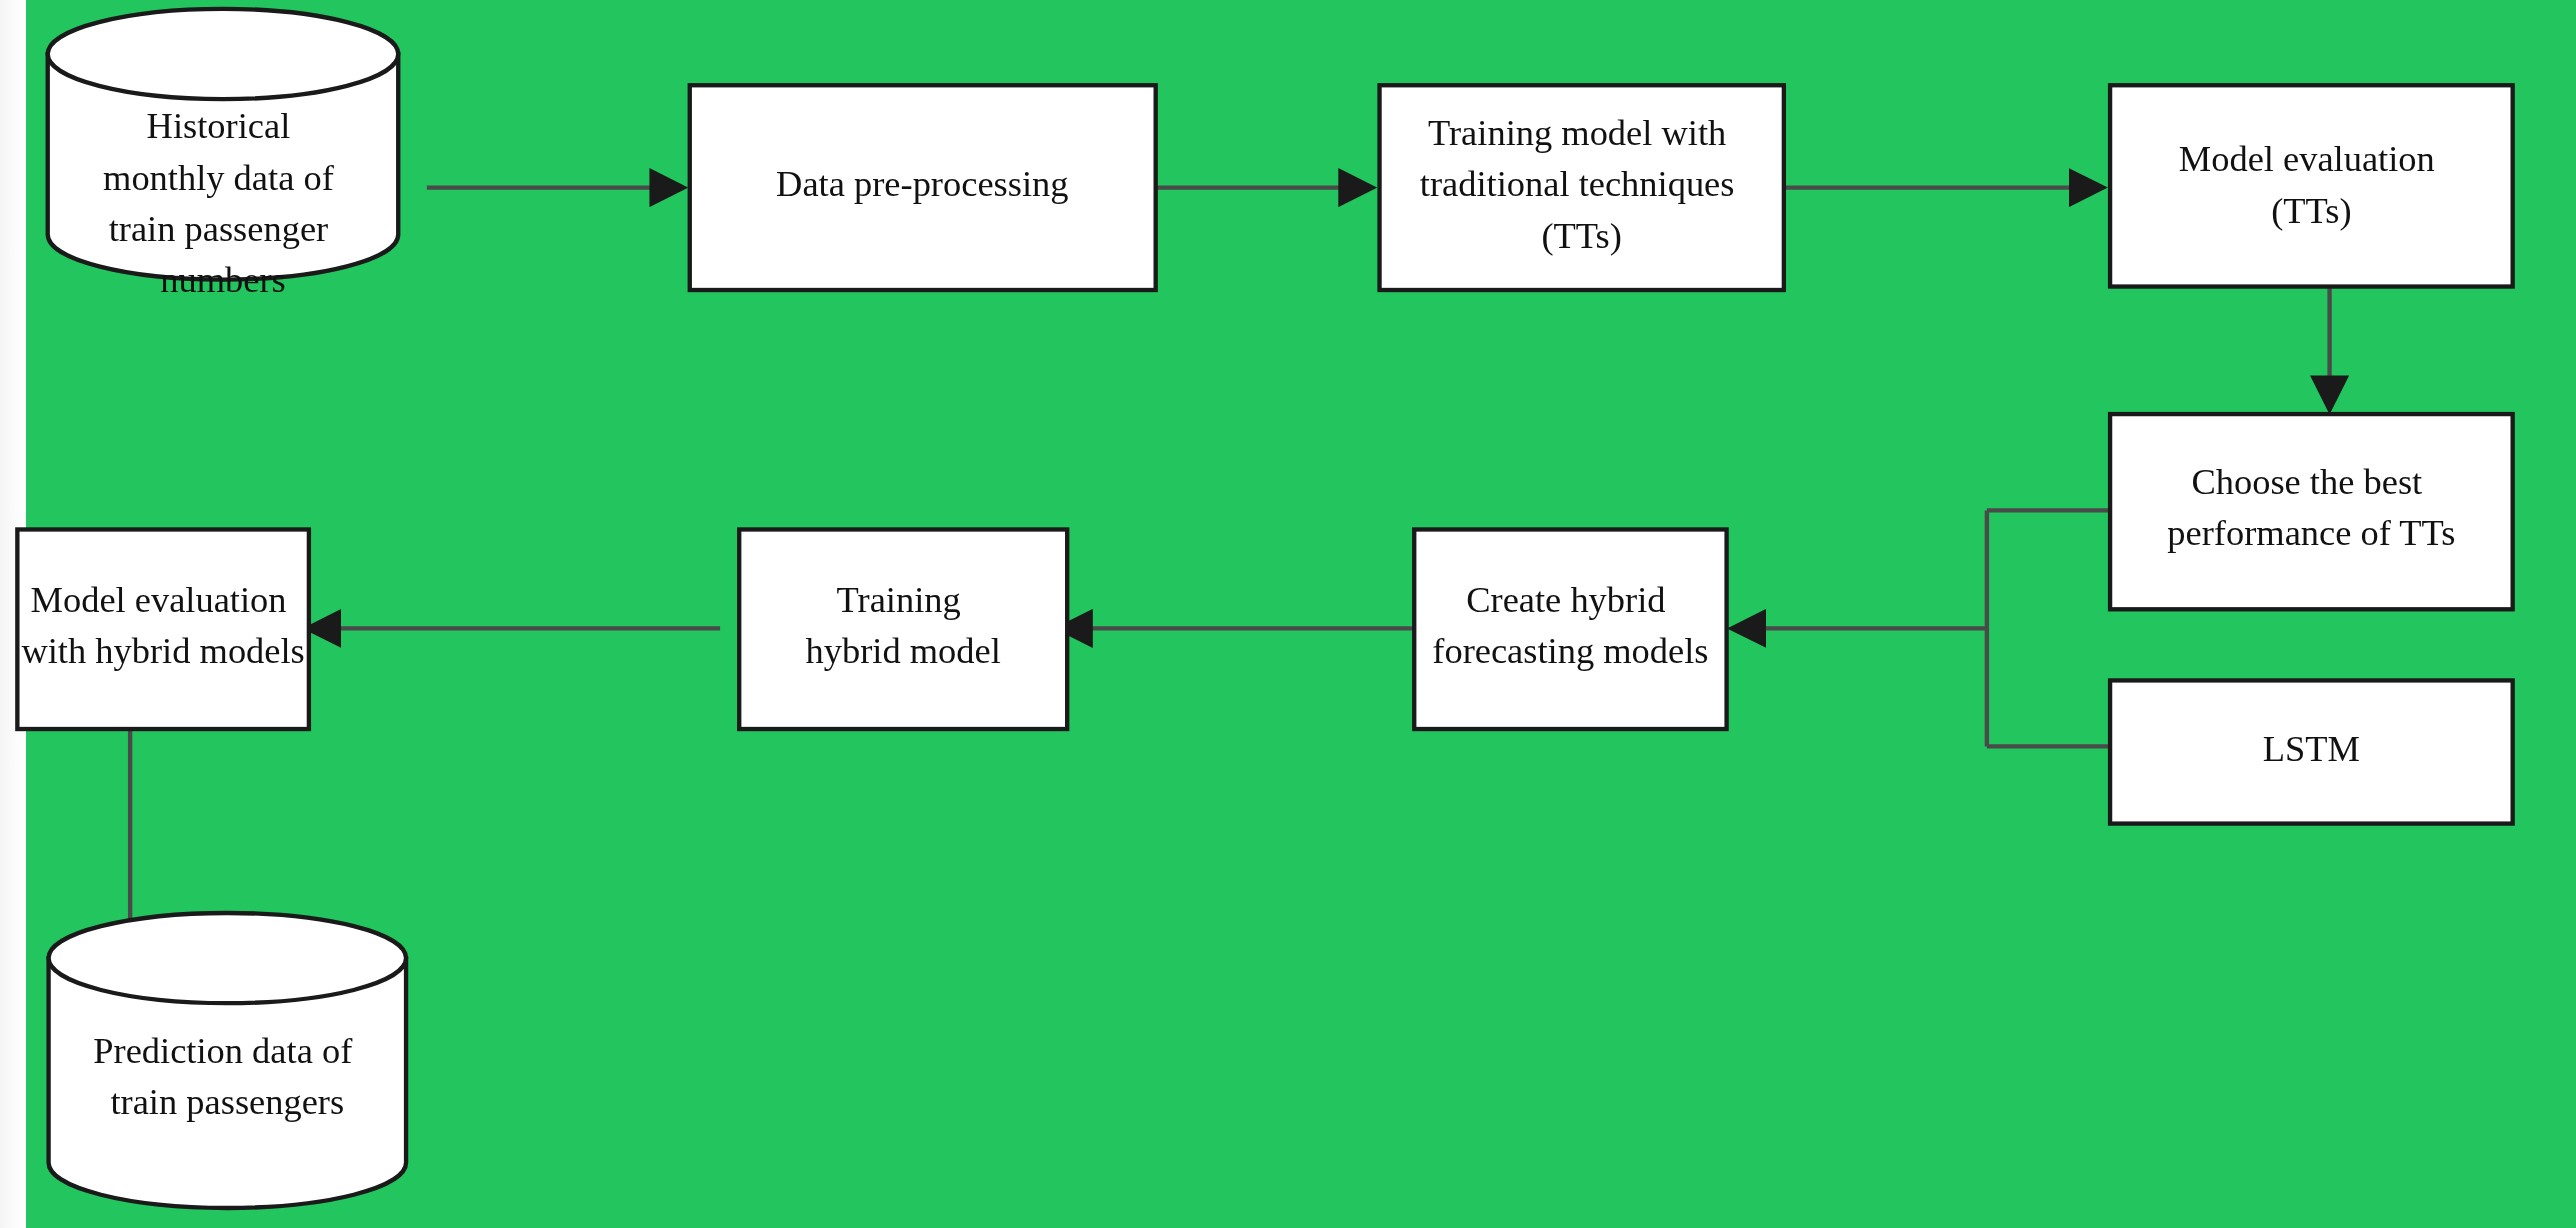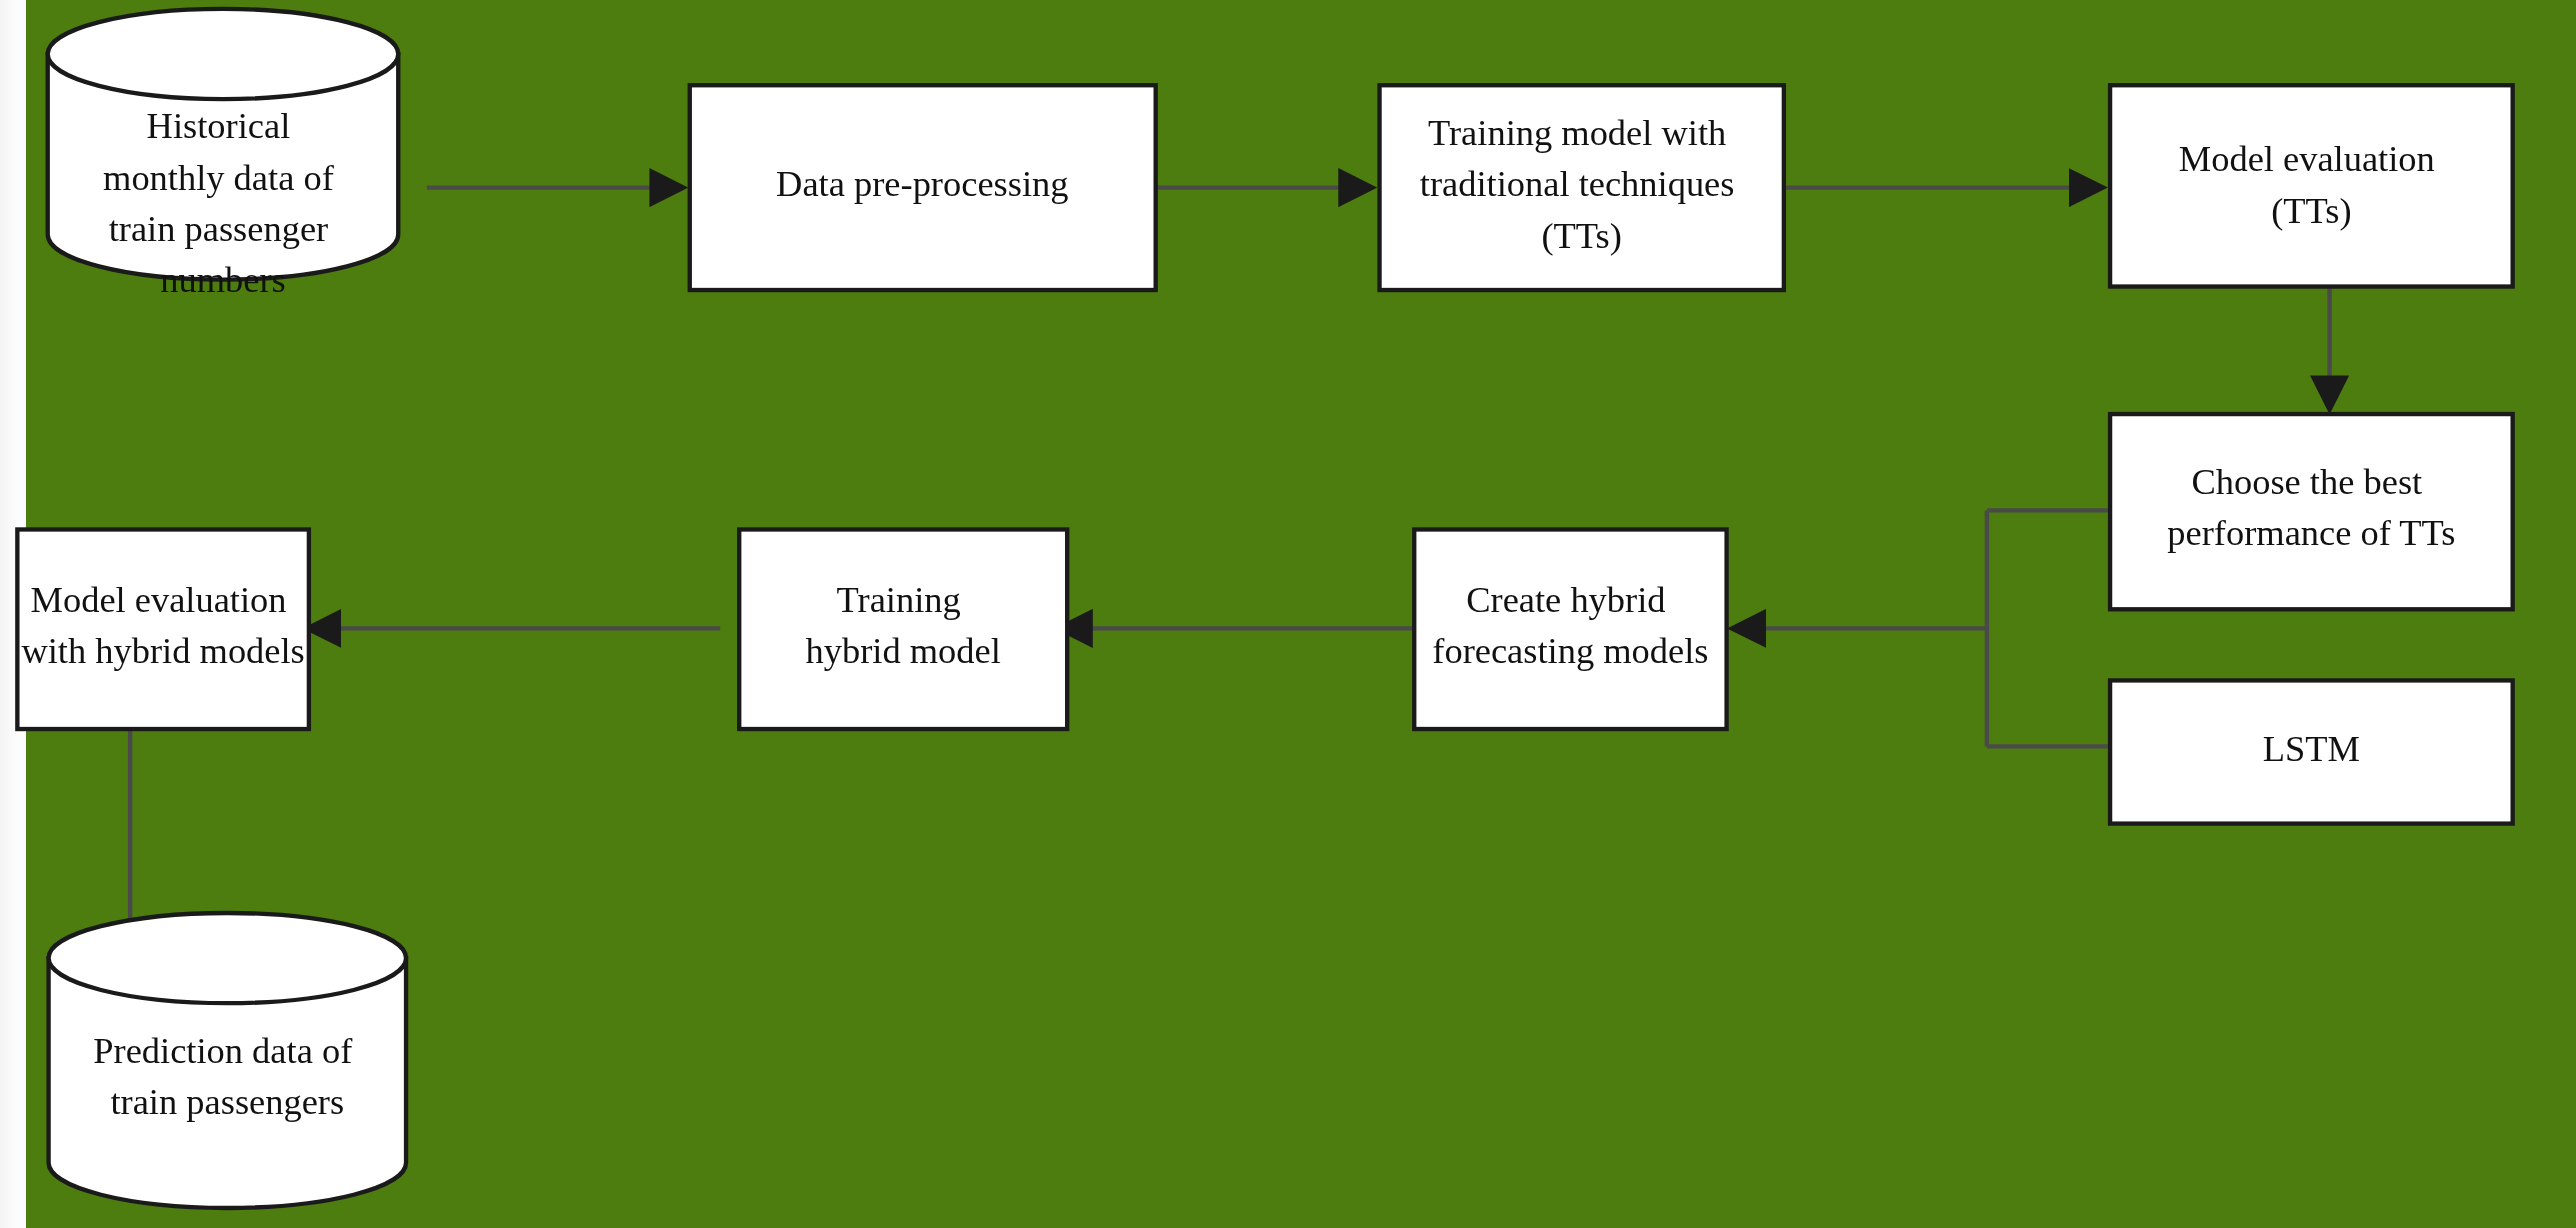--- a/index.html
+++ b/index.html
@@ -7,21 +7,21 @@
     padding: 0;
     background: #ffffff;
   }
   body {
     font-family: "Liberation Serif", "DejaVu Serif", serif;
   }
   #canvas {
     position: relative;
     width: 2576px;
     height: 1229px;
-    background: #4d7c0f;
+    background: #22c55e;
     overflow: hidden;
   }
   
   #page-edge {
     position: absolute;
     left: 0; top: 0;
     width: 26px; height: 100%;
     background: linear-gradient(to right, #f4f4f4 0%, #fafafa 45%, #ffffff 100%);
     pointer-events: none;
   }

